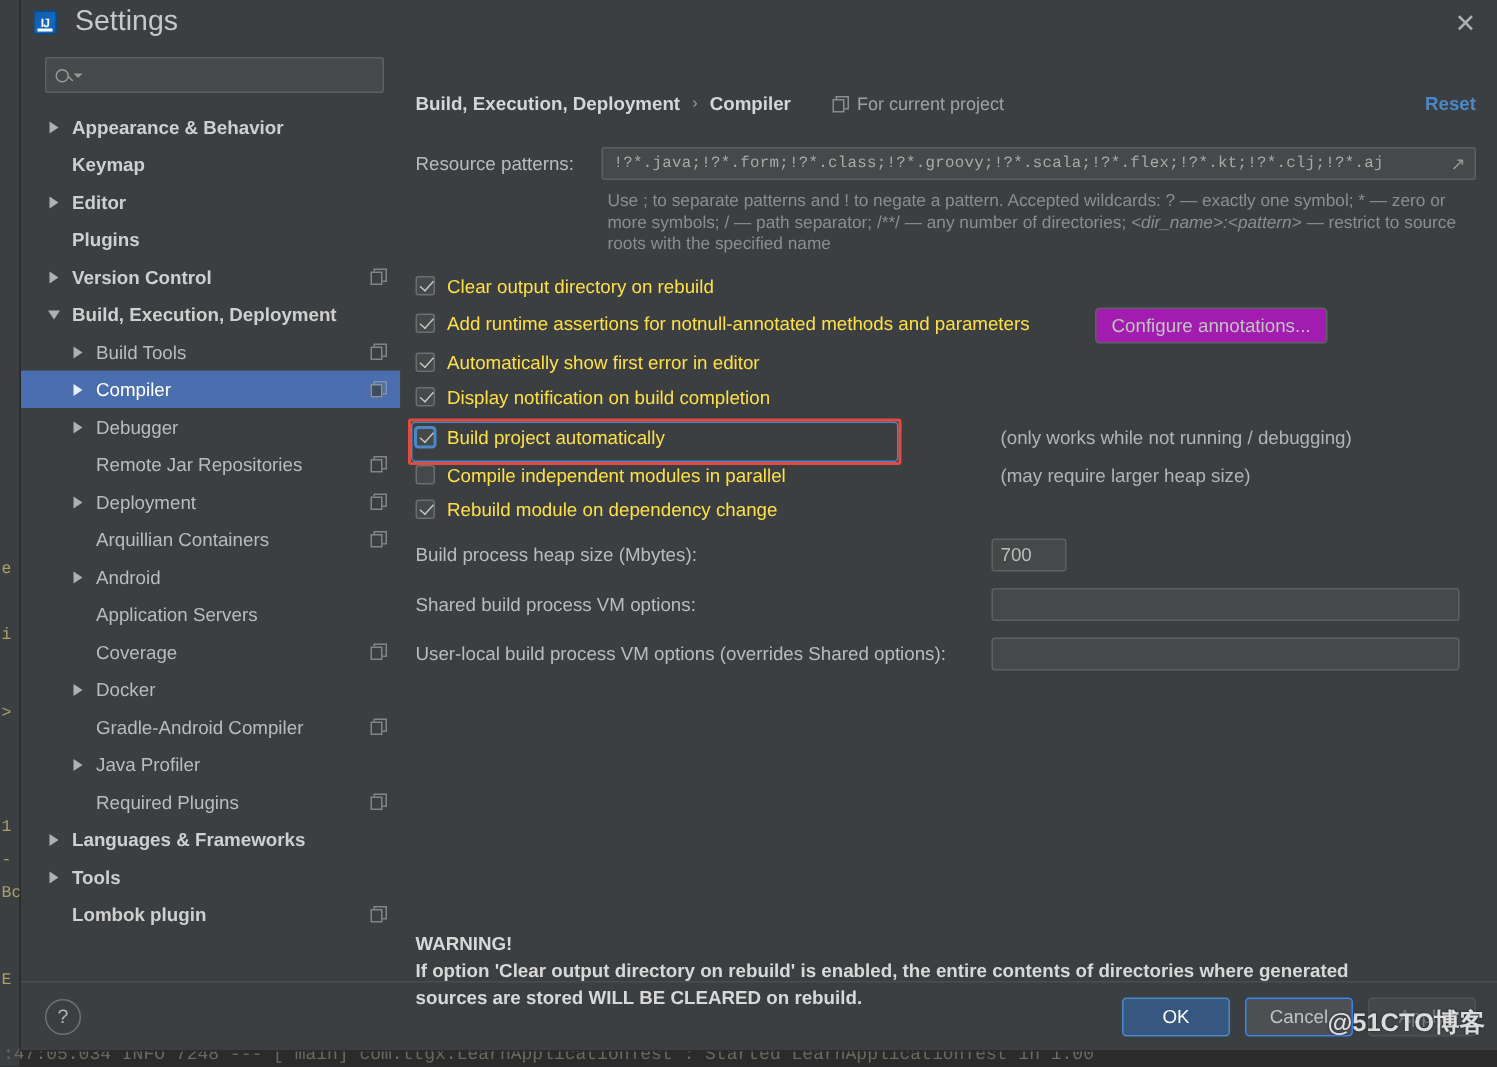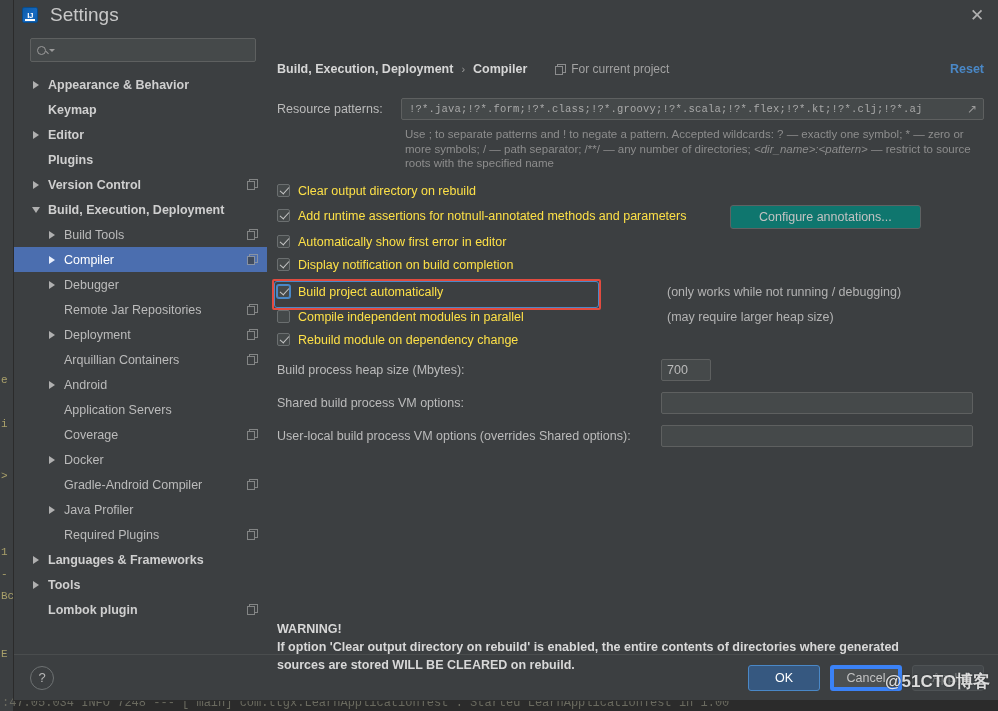--- a/index.html
+++ b/index.html
@@ -316,27 +316,27 @@
   }
 
   .side-note {
     position: absolute;
     font-size: 12.5px;
     color: #b3b3b3;
     white-space: nowrap;
   }
 
   .btn-flat {
-    background: #0f766e;
+    background: #a21caf;
     border: 1px solid #5e6263;
     border-radius: 3px;
     color: #c2c2c2;
     font-size: 12.5px;
     height: 24px;
-    padding: 0 28px;
+    padding: 0 10px;
     cursor: pointer;
     font-family: "Liberation Sans", sans-serif;
   }
 
   
   .field-row {
     display: flex; align-items: center;
     margin-top: 16px;
   }
   .field-label {
@@ -394,21 +394,21 @@
     font-family: "Liberation Sans", sans-serif;
   }
   .dlg-btn.primary {
     background: #365880;
     border: 1px solid #4a88c7;
     color: #ffffff;
     text-align: center;
   }
   .dlg-btn.normal {
     background: #4c5052;
-    border: 4px solid #3b82f6;
+    border: 1px solid #3b82f6;
     color: #c2c2c2;
   }
   .dlg-btn.disabled {
     background: #43474a;
     border: 1px solid #4f5355;
     color: #767a7b;
     cursor: default;
   }
 
   

